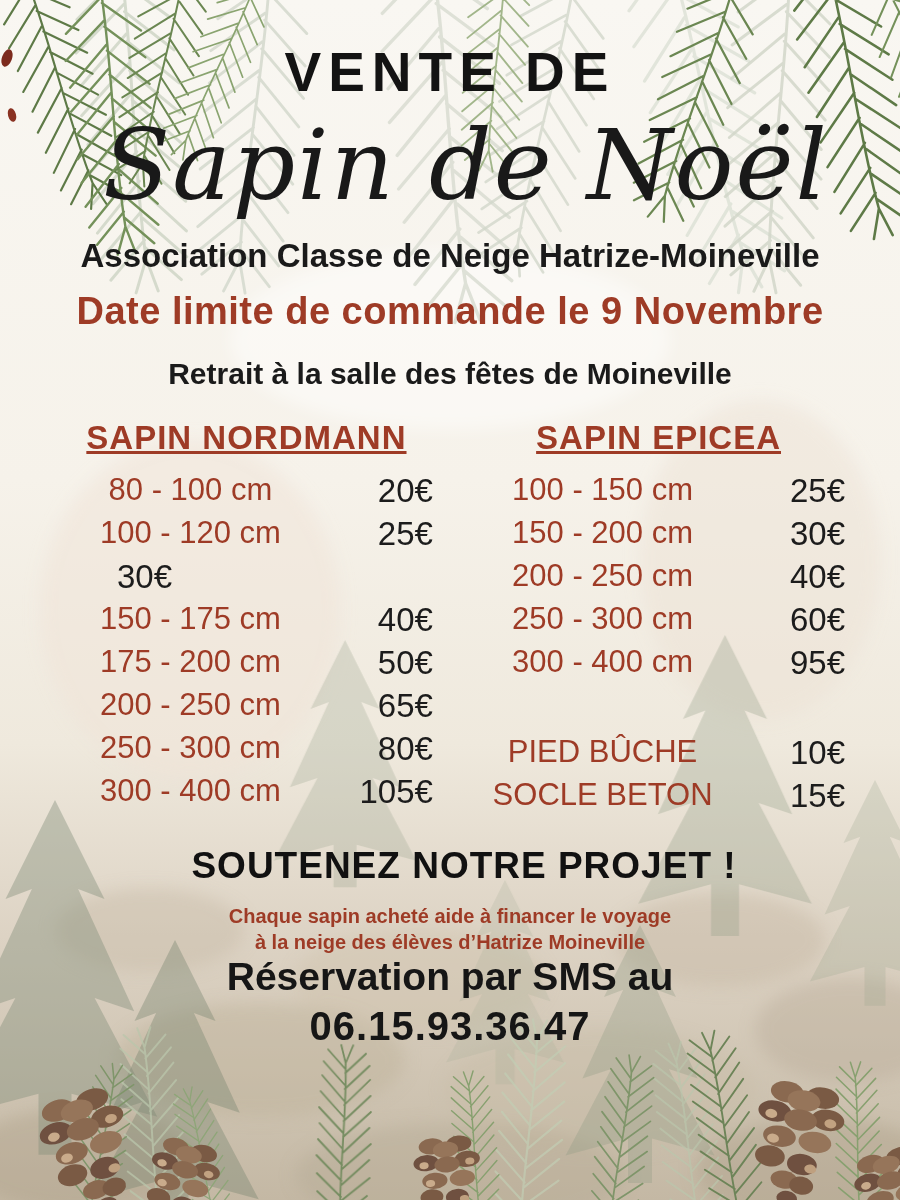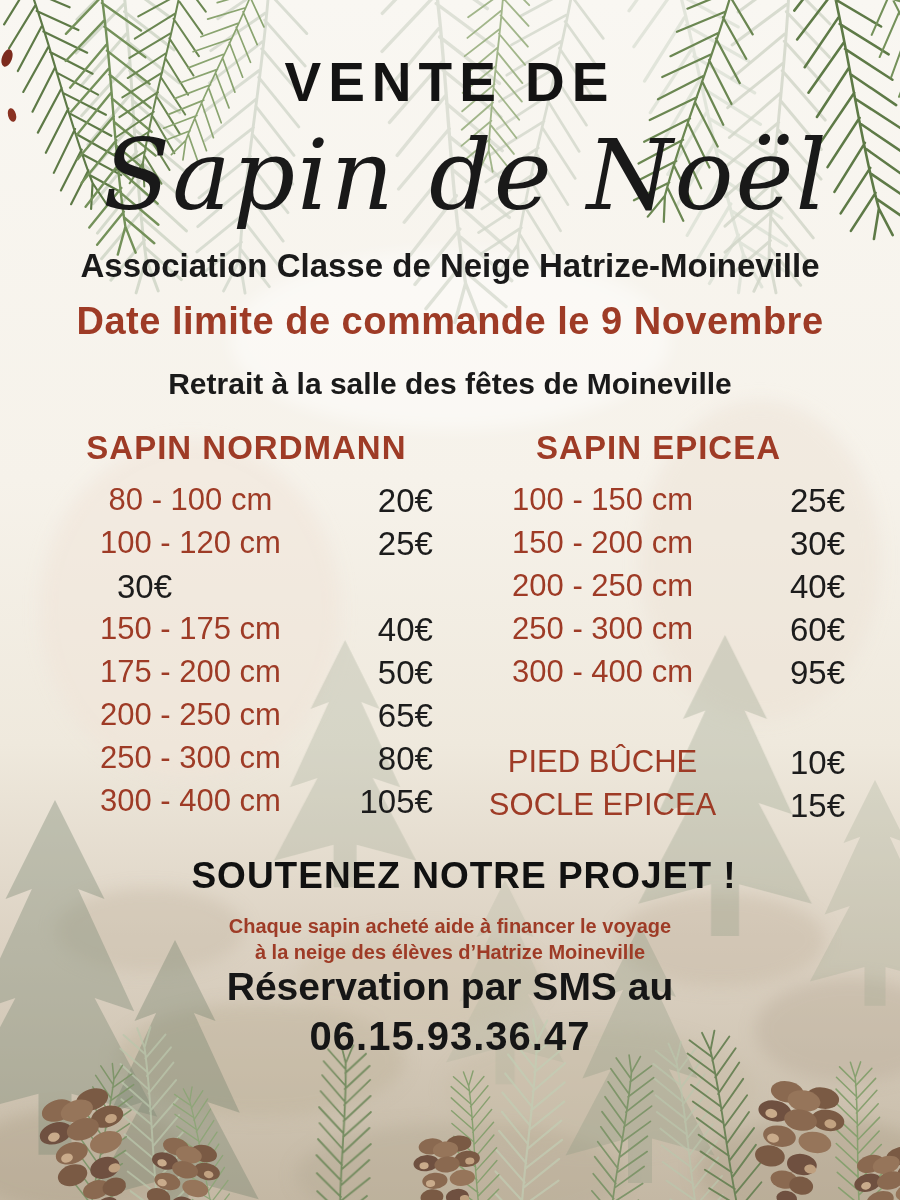--- a/index.html
+++ b/index.html
@@ -13,21 +13,21 @@
     margin:0 auto;
     overflow:hidden;
     background:linear-gradient(180deg,#f9f7f2 0%,#f6f2ea 40%,#efe9dd 62%,#ddd3c4 78%,#cdc2b0 92%,#c4b8a4 100%);
     font-family:"Liberation Sans", sans-serif;
     color:var(--text-black);
   }
   .bg{position:absolute;inset:0;width:100%;height:100%;display:block;}
   .content{position:absolute;inset:0;text-align:center;}
 
   .kicker{
-    padding-top:50px;
+    padding-top:40px;
     font-size:55px;font-weight:800;letter-spacing:7px;
     color:#131313;
   }
   .script-title{
     font-family:"DejaVu Serif", serif;
     font-style:italic;
     font-size:98px;line-height:1.25;
     letter-spacing:2px;
     color:#191919;
     margin-top:0px;
@@ -39,20 +39,21 @@
 
   .tables{
     display:flex;justify-content:space-between;
     padding:0 55px 0 60px;margin-top:28px;
   }
   .price-table{width:47.5%;}
   .price-table .table-title{
     font-size:33px;font-weight:700;letter-spacing:1px;
     color:var(--accent-rust);
     margin:0 0 15px 0;
+    text-decoration:underline;
   }
   .row{display:flex;height:43px;}
   .size,.acc-name{flex:1;font-size:31px;color:var(--accent-rust);}
   .price{width:112px;text-align:right;font-size:33px;color:#1c1c1c;}
   .spacer{height:47px;}
 
   .support{margin-top:25px;font-size:37px;font-weight:800;letter-spacing:1px;color:#111;margin-left:28px;}
   .pitch{margin-top:16px;font-size:20px;font-weight:700;line-height:1.3;color:var(--accent-rust);}
   .reservation{font-size:39px;font-weight:700;color:#161616;}
   .phone{margin-top:5px;font-size:40px;font-weight:700;letter-spacing:1px;color:#161616;}
@@ -237,21 +238,21 @@
         <div class="row">
           <span class="size">300 - 400 cm</span>
           <span class="price">95€</span>
         </div>
         <div class="spacer"></div>
         <div class="row">
           <span class="acc-name">PIED BÛCHE</span>
           <span class="price">10€</span>
         </div>
         <div class="row">
-          <span class="acc-name">SOCLE EPICEA</span>
+          <span class="acc-name">SOCLE BETON</span>
           <span class="price">15€</span>
         </div>
       </section>
 
     </div>
 
     <div class="support">SOUTENEZ NOTRE PROJET !</div>
     <div class="pitch">
       <div>Chaque sapin acheté aide à financer le voyage</div>
       <div>à la neige des élèves d’Hatrize Moineville</div>

